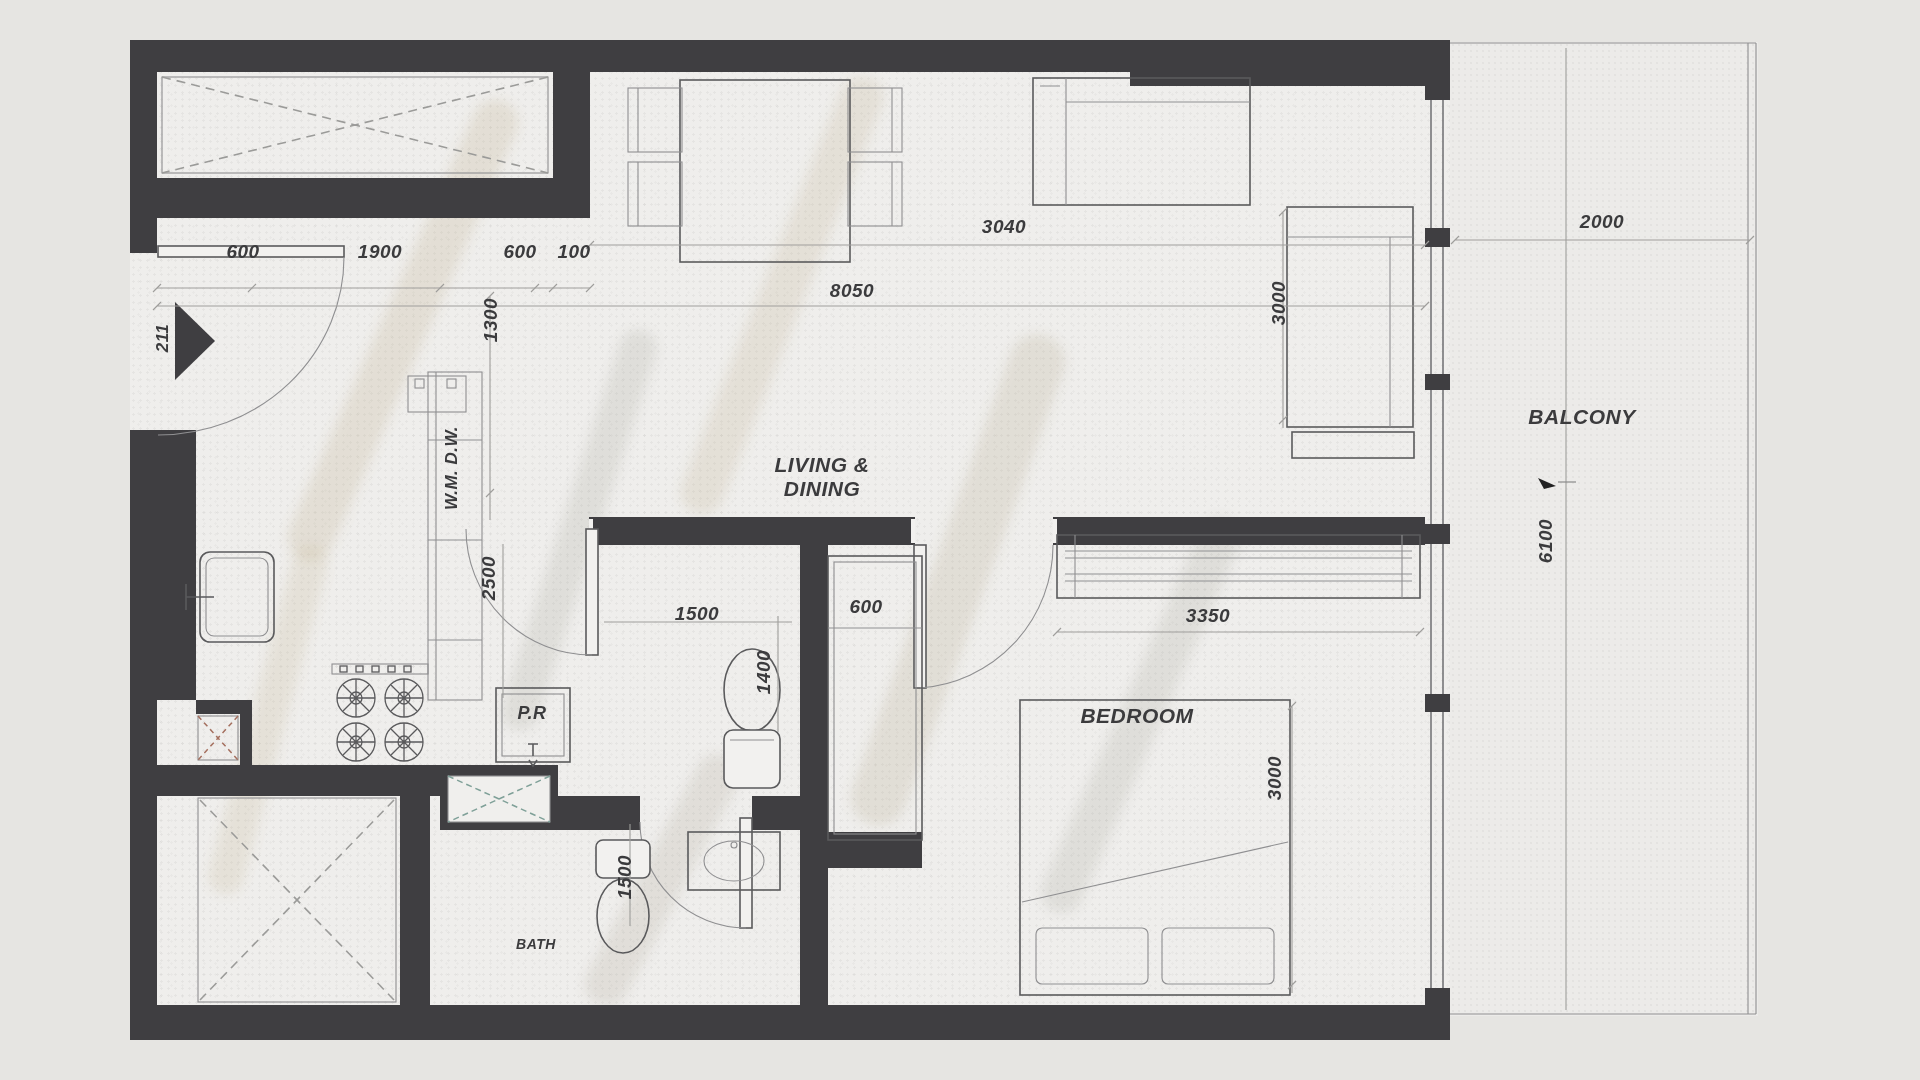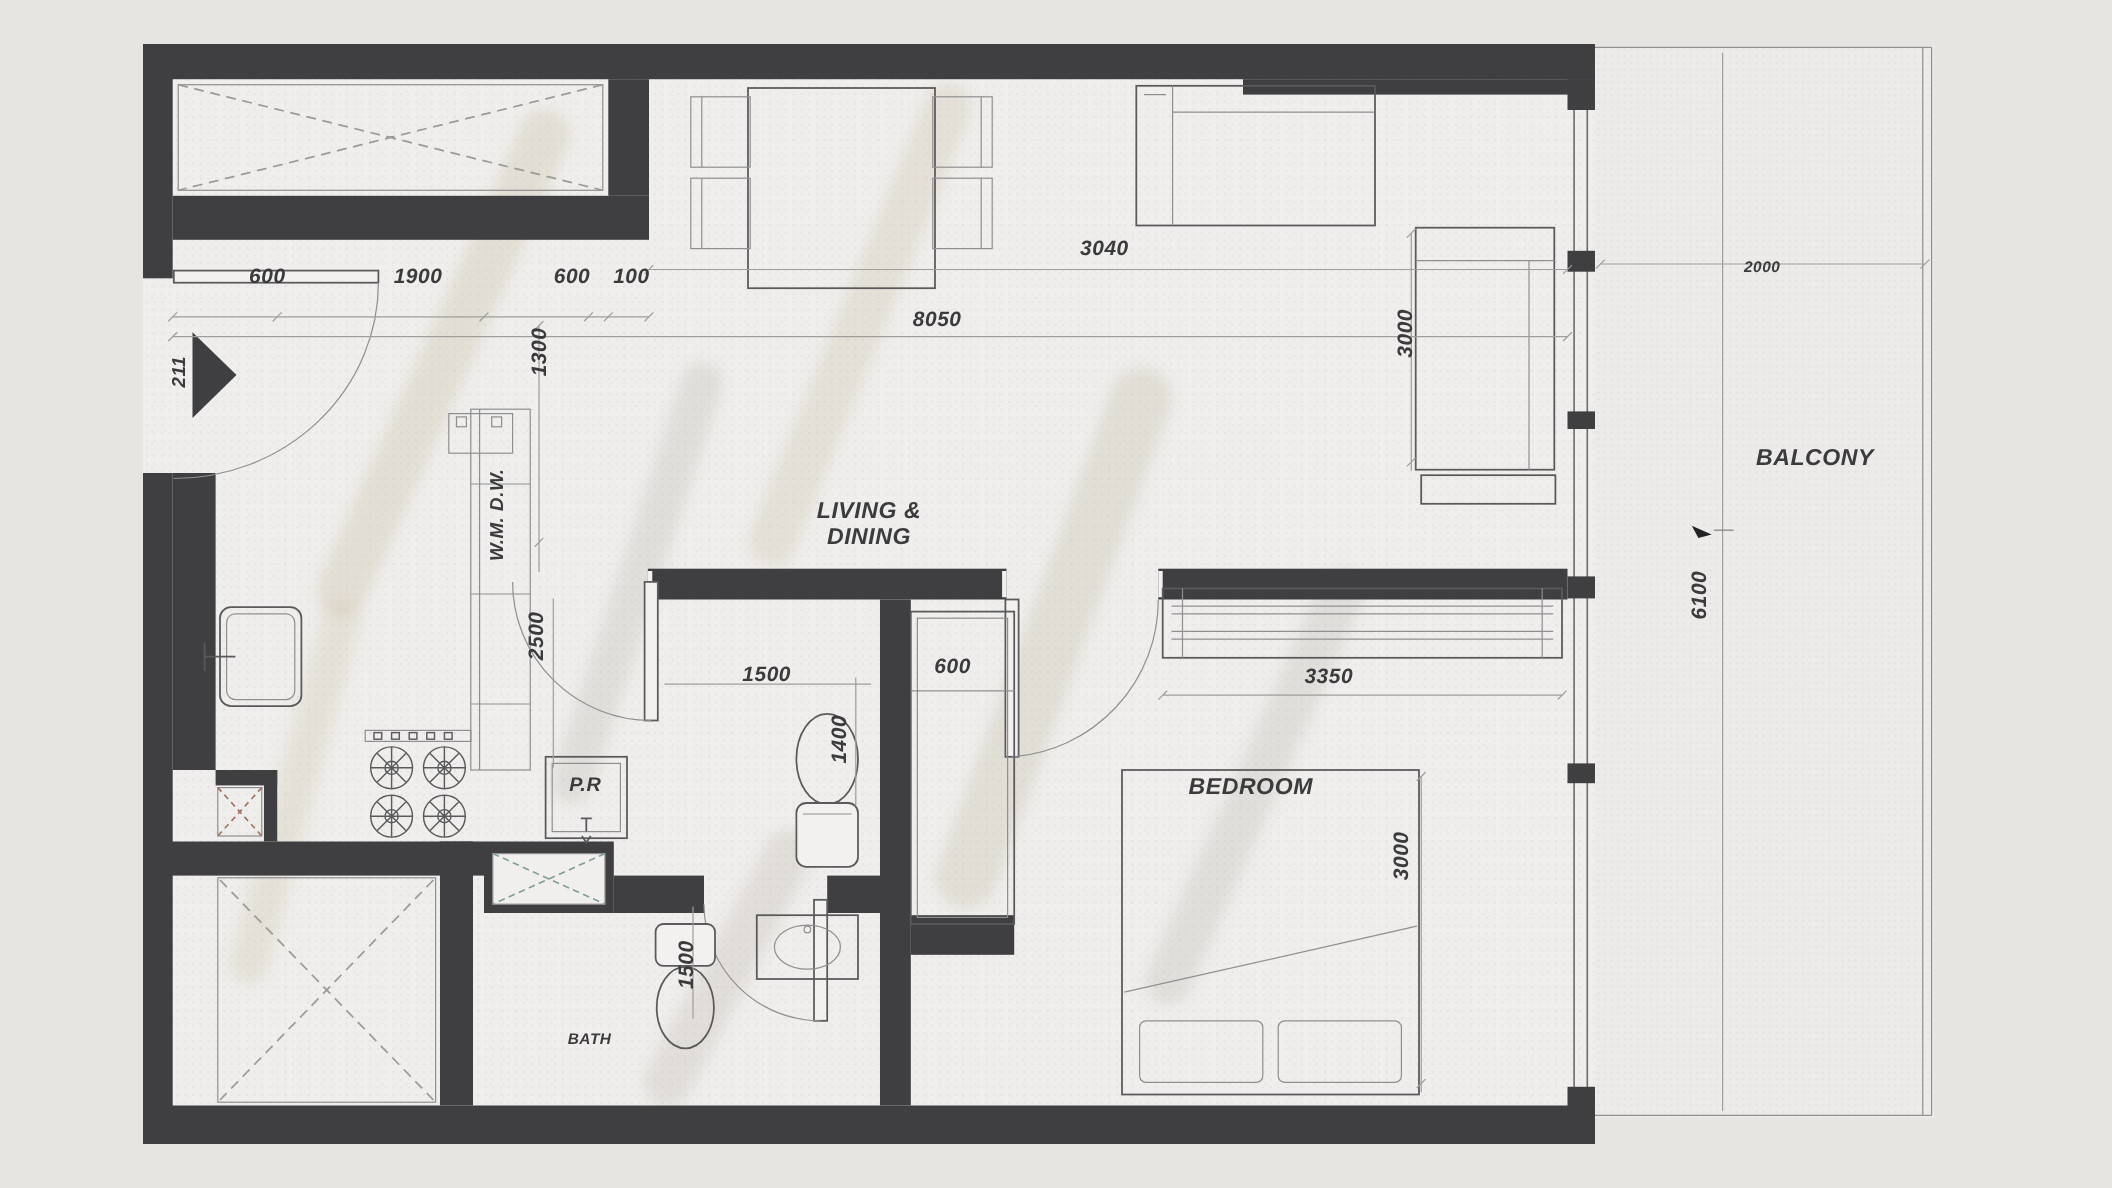--- a/index.html
+++ b/index.html
@@ -240,36 +240,36 @@
     <path class="dim" d="M 503 544 V 698"></path>
     <path class="dim" d="M 1455 240 H 1750 M 1451 244 L 1459 236 M 1746 244 L 1754 236"></path>
   </g>
 
   <g>
     <polygon points="1538,478 1556,486 1544,489" fill="#222"></polygon>
     <path d="M 1558 482 H 1576" stroke="#8a8a8a" stroke-width="1.2"></path>
   </g>
 </svg>
 
-<div class="label" style="left: 790px; top: 477px; font-size: 21px;">LIVING &amp;
+<div class="label" style="left: 822px; top: 477px; font-size: 21px;">LIVING &amp;
 DINING</div>
     <div class="label" style="left: 1137px; top: 716px; font-size: 21px;">BEDROOM</div>
     <div class="label" style="left: 536px; top: 944px; font-size: 14px;">BATH</div>
-    <div class="label" style="left: 1650px; top: 417px; font-size: 21px;">BALCONY</div>
+    <div class="label" style="left: 1582px; top: 417px; font-size: 21px;">BALCONY</div>
     <div class="label" style="left: 532px; top: 713px; font-size: 18px;">P.R</div>
     <div class="label rot" style="left: 452px; top: 468px; font-size: 17px;">W.M. D.W.</div>
     <div class="label" style="left: 243px; top: 252px; font-size: 19px;">600</div>
     <div class="label" style="left: 380px; top: 252px; font-size: 19px;">1900</div>
     <div class="label" style="left: 520px; top: 252px; font-size: 19px;">600</div>
     <div class="label" style="left: 574px; top: 252px; font-size: 19px;">100</div>
     <div class="label rot" style="left: 491px; top: 320px; font-size: 19px;">1300</div>
     <div class="label rot" style="left: 163px; top: 338px; font-size: 17px;">211</div>
     <div class="label" style="left: 852px; top: 291px; font-size: 19px; text-align: center;">8050</div>
     <div class="label" style="left: 1004px; top: 227px; font-size: 19px;">3040</div>
-    <div class="label" style="left: 1602px; top: 222px; font-size: 14px; margin-top: 20px;">2000</div>
+    <div class="label" style="left: 1602px; top: 222px; font-size: 19px;">2000</div>
     <div class="label rot" style="left: 1279px; top: 303px; font-size: 19px;">3000</div>
     <div class="label rot" style="left: 489px; top: 578px; font-size: 19px;">2500</div>
     <div class="label" style="left: 697px; top: 614px; font-size: 19px;">1500</div>
     <div class="label rot" style="left: 764px; top: 672px; font-size: 19px;">1400</div>
     <div class="label" style="left: 866px; top: 607px; font-size: 19px;">600</div>
     <div class="label" style="left: 1172px; top: 616px; font-size: 19px; margin-left: 36px;">3350</div>
     <div class="label rot" style="left: 625px; top: 877px; font-size: 19px;">1500</div>
     <div class="label rot" style="left: 1275px; top: 778px; font-size: 19px;">3000</div>
     <div class="label rot" style="left: 1546px; top: 541px; font-size: 19px;">6100</div>
 

